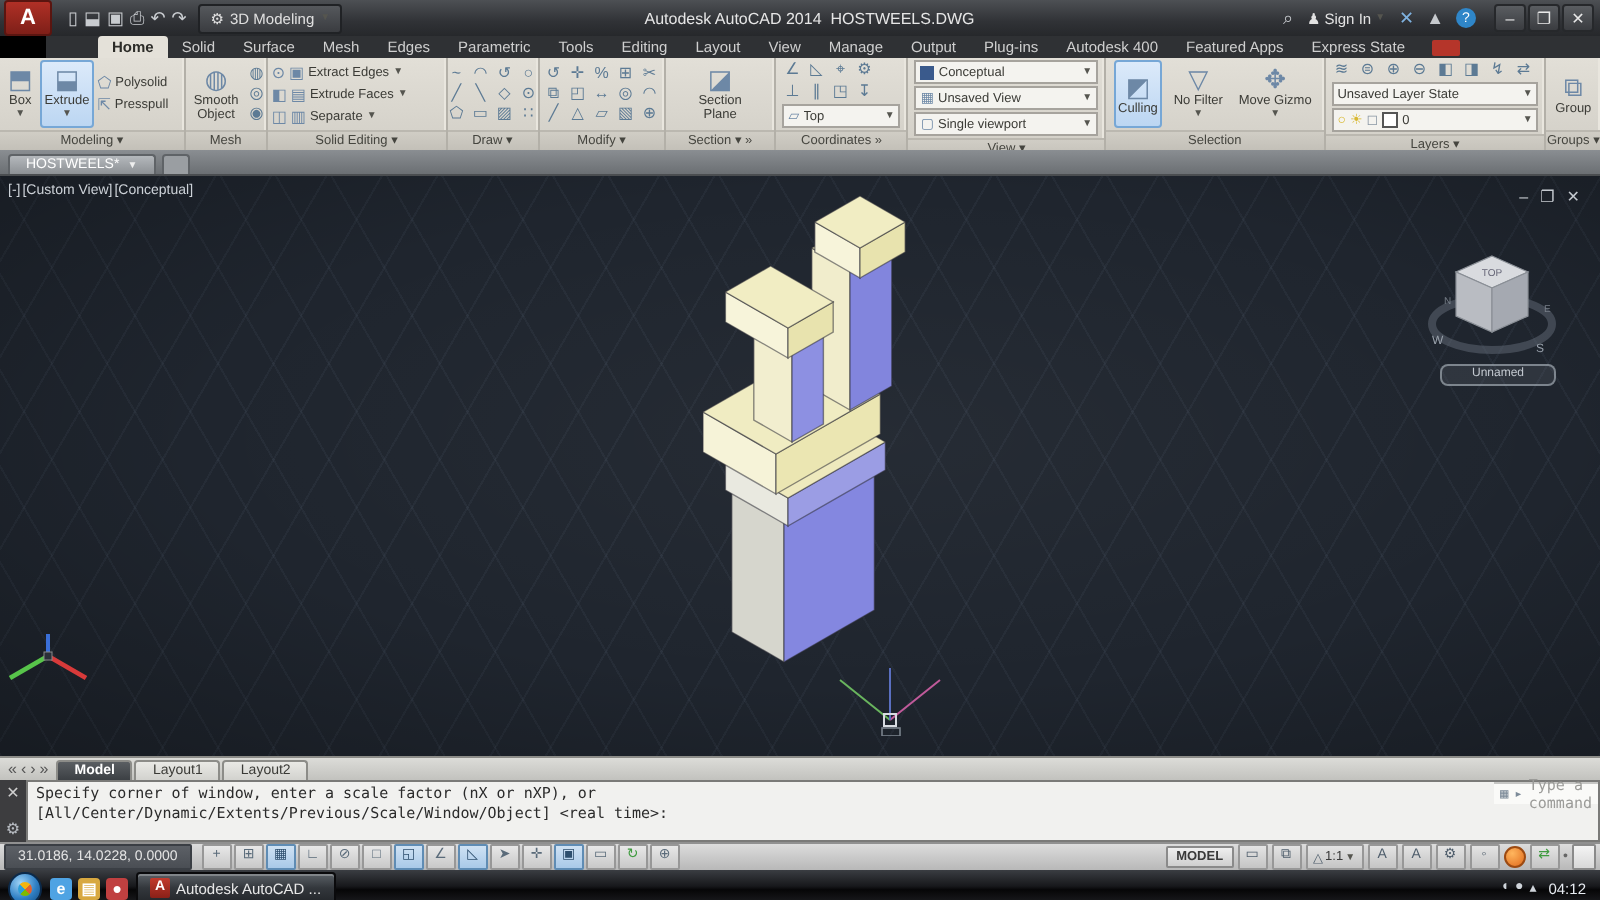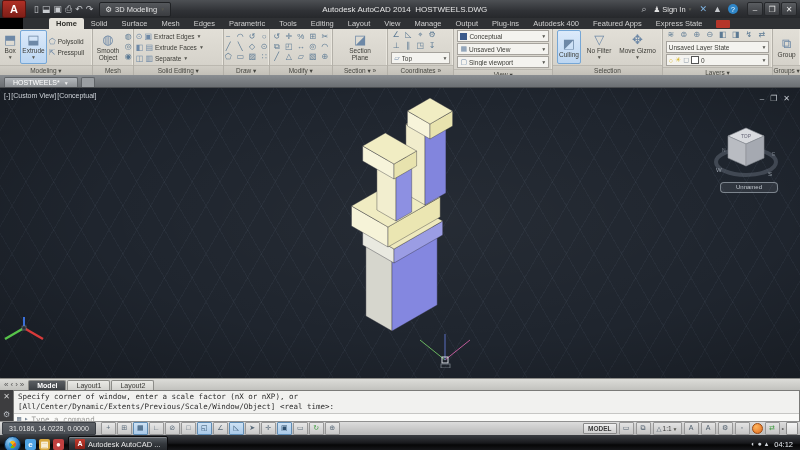--- a/index.html
+++ b/index.html
@@ -79,21 +79,21 @@
   .laybar{height:11px;flex:0 0 11px;background:linear-gradient(#dcdcd8,#c2c2be);display:flex;align-items:center;
     font-size:7px;color:#3a3a36;border-top:1px solid #8c8c88;}
   .navbtns{display:flex;gap:2px;padding:0 4px;color:#555;font-size:8px;}
   .ltab{padding:1px 8px;border:1px solid #8c8c88;border-bottom:0;background:linear-gradient(#e9e9e5,#d2d2ce);
     margin-right:1px;border-radius:2px 2px 0 0;}
   .ltab.active{background:linear-gradient(#5a5e62,#3c4044);color:#fff;font-weight:bold;}
   
   .cmd{height:31px;flex:0 0 31px;display:flex;background:#3d3d3f;}
   .cmdstrip{width:13px;flex:0 0 13px;display:flex;flex-direction:column;align-items:center;
     justify-content:space-between;padding:2px 0;color:#cfcfcf;font-size:8px;}
-  .cmdmain{flex:1;background:#f1f1ef;display:flex;flex-direction:column;border:1px solid #7a7a78;}
+  .cmdmain{flex:1;background:#f1f1ef;display:flex;flex-direction:row;border:1px solid #7a7a78;}
   .cmdhist{flex:1;padding:1px 4px;font-family:"DejaVu Sans Mono",monospace;font-size:7.5px;
     line-height:10px;color:#2b2b2b;white-space:pre;}
   .cmdin{height:10px;flex:0 0 10px;background:#fafaf8;border-top:1px solid #c6c6c4;display:flex;
     align-items:center;padding:0 3px;gap:3px;font-family:"DejaVu Sans Mono",monospace;font-size:7.5px;color:#9b9b98;}
   .cmdin .ci{color:#7d8b99;font-size:7px;}
   
   .status{height:13px;flex:0 0 13px;background:linear-gradient(#dcdcdc,#b8b8b8);display:flex;
     align-items:center;font-size:7px;color:#333;border-top:1px solid #909090;padding:0 2px;gap:1px;}
   .coords{background:linear-gradient(#5c6066,#4a4e54);color:#e4e4e4;padding:1px 6px;height:9px;
     line-height:9px;border:1px solid #3a3e44;border-radius:1px;margin-right:4px;white-space:nowrap;}

